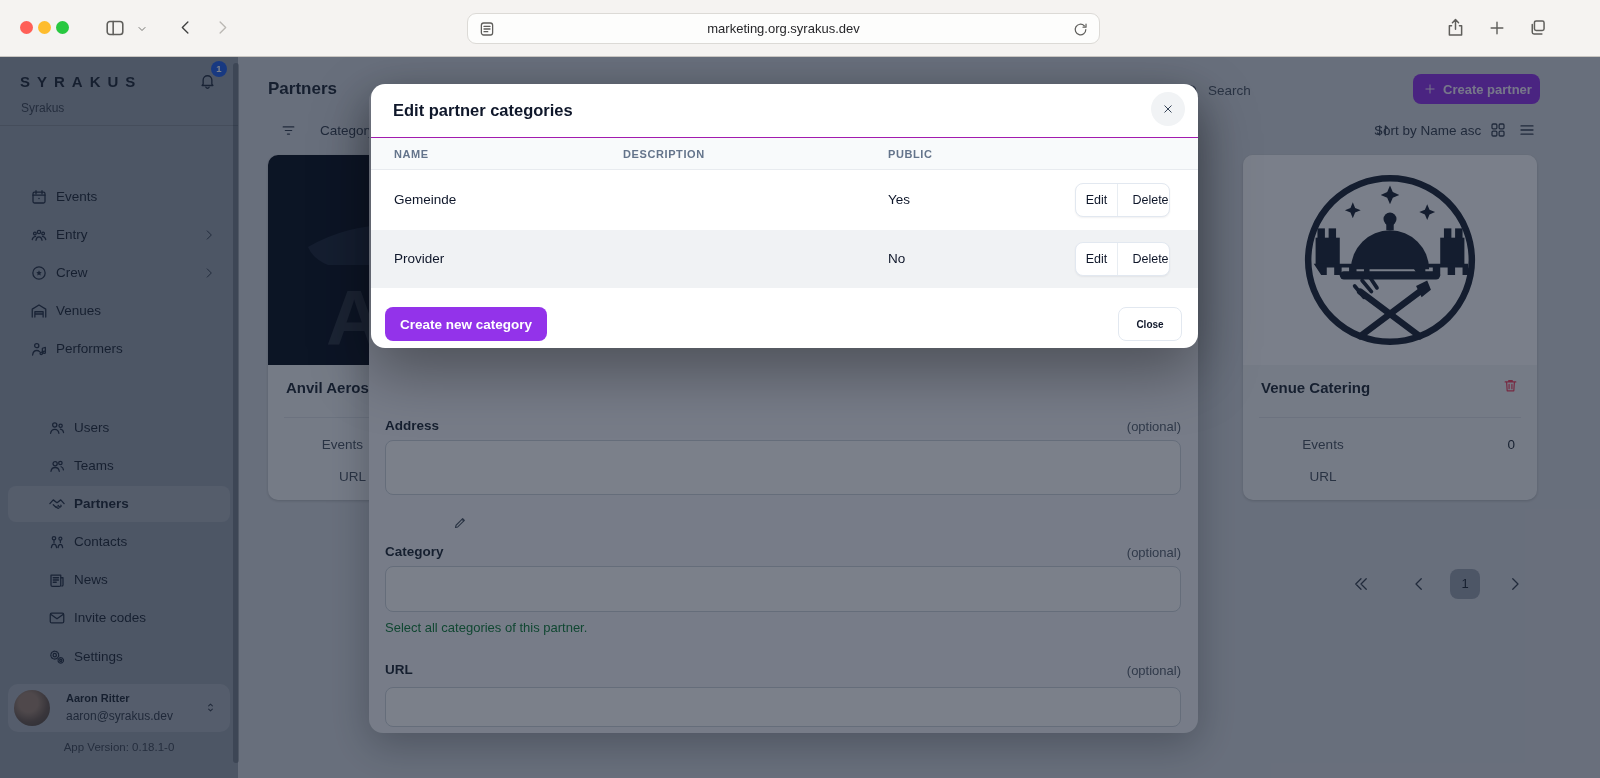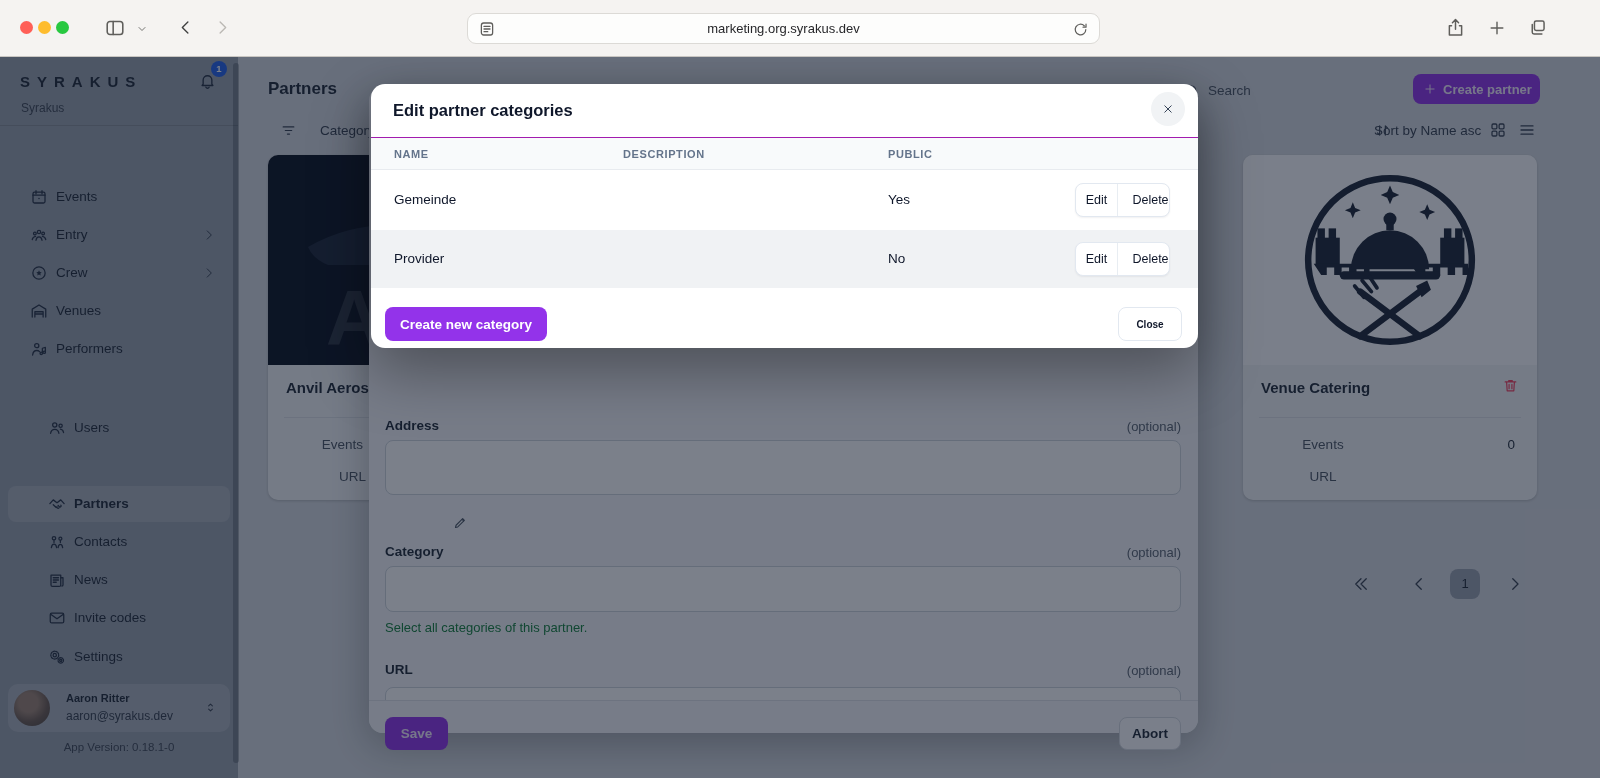--- a/index.html
+++ b/index.html
@@ -254,20 +254,31 @@
     <div class="s-item child abs" style="top:356px">
       <span class="s-ic ic">
           <svg viewBox="0 0 24 24" fill="none" stroke="currentColor" stroke-width="1.7" stroke-linecap="round" stroke-linejoin="round">
             <circle cx="9" cy="8" r="2.8"></circle>
             <path d="M3.5 19c.5-3.5 2.5-5.3 5.5-5.3s5 1.8 5.5 5.3"></path>
             <circle cx="16.8" cy="9" r="2.2"></circle>
             <path d="M16.5 13.6c2.4.3 3.8 1.8 4.2 4.4"></path>
           </svg>
         </span>
       <span class="s-lbl">Users</span>
+      </div>
+    <div class="s-item child abs" style="top:394px">
+      <span class="s-ic ic">
+          <svg viewBox="0 0 24 24" fill="none" stroke="currentColor" stroke-width="1.7" stroke-linecap="round" stroke-linejoin="round">
+            <circle cx="9.5" cy="9" r="2.8"></circle>
+            <path d="M4 19c.5-3.3 2.4-5 5.5-5s5 1.7 5.5 5"></path>
+            <circle cx="16.5" cy="8" r="2.3"></circle>
+            <path d="M17.5 13c1.8.5 2.8 2 3.1 4.2"></path>
+          </svg>
+        </span>
+      <span class="s-lbl">Teams</span>
       </div>
     <div class="s-item child active abs" style="top:429px">
       <span class="s-ic ic">
           <svg viewBox="0 0 24 24" fill="none" stroke="currentColor" stroke-width="1.7" stroke-linecap="round" stroke-linejoin="round">
             <path d="M2.5 11.5 7 6.5l4.5 3.5M21.5 11.5 17 6.5l-4.5 3.5"></path>
             <path d="M7 13l3.2 3a1.5 1.5 0 0 0 2.1-.1M10.5 15.5l2 1.9a1.5 1.5 0 0 0 2.1-.2M13.5 14l1.6 1.5a1.4 1.4 0 0 0 2-2"></path>
           </svg>
         </span>
       <span class="s-lbl">Partners</span>
       </div>
@@ -460,24 +471,20 @@
           <path d="m4 20 .9-3.6L15.5 5.8l2.7 2.7L7.6 19.1z"></path>
           <path d="m14.5 7 2.5 2.5"></path>
         </svg>
       </button>
     <div class="f-opt" style="top:458px">(optional)</div>
     <div class="f-input" style="top:479px;height:46px"></div>
     <div id="f-help">Select all categories of this partner.</div>
     <div class="f-lbl" style="top:575px">URL</div>
     <div class="f-opt" style="top:576px">(optional)</div>
     <div class="f-input" style="top:600px;height:40px"></div>
-    <div id="panel-foot">
-      <button id="savebtn">Save</button>
-      <button id="abortbtn">Abort</button>
-    </div>
   </div>
 
   <div id="overlay" class="abs"></div>
 
   <div id="modal" class="abs">
     <div id="m-title">Edit partner categories</div>
     <button id="m-close">
       <span class="ic">
           <svg viewBox="0 0 24 24" fill="none" stroke="currentColor" stroke-width="1.7" stroke-linecap="round" stroke-linejoin="round">
             <path d="M6.5 6.5l11 11M17.5 6.5l-11 11"></path>

